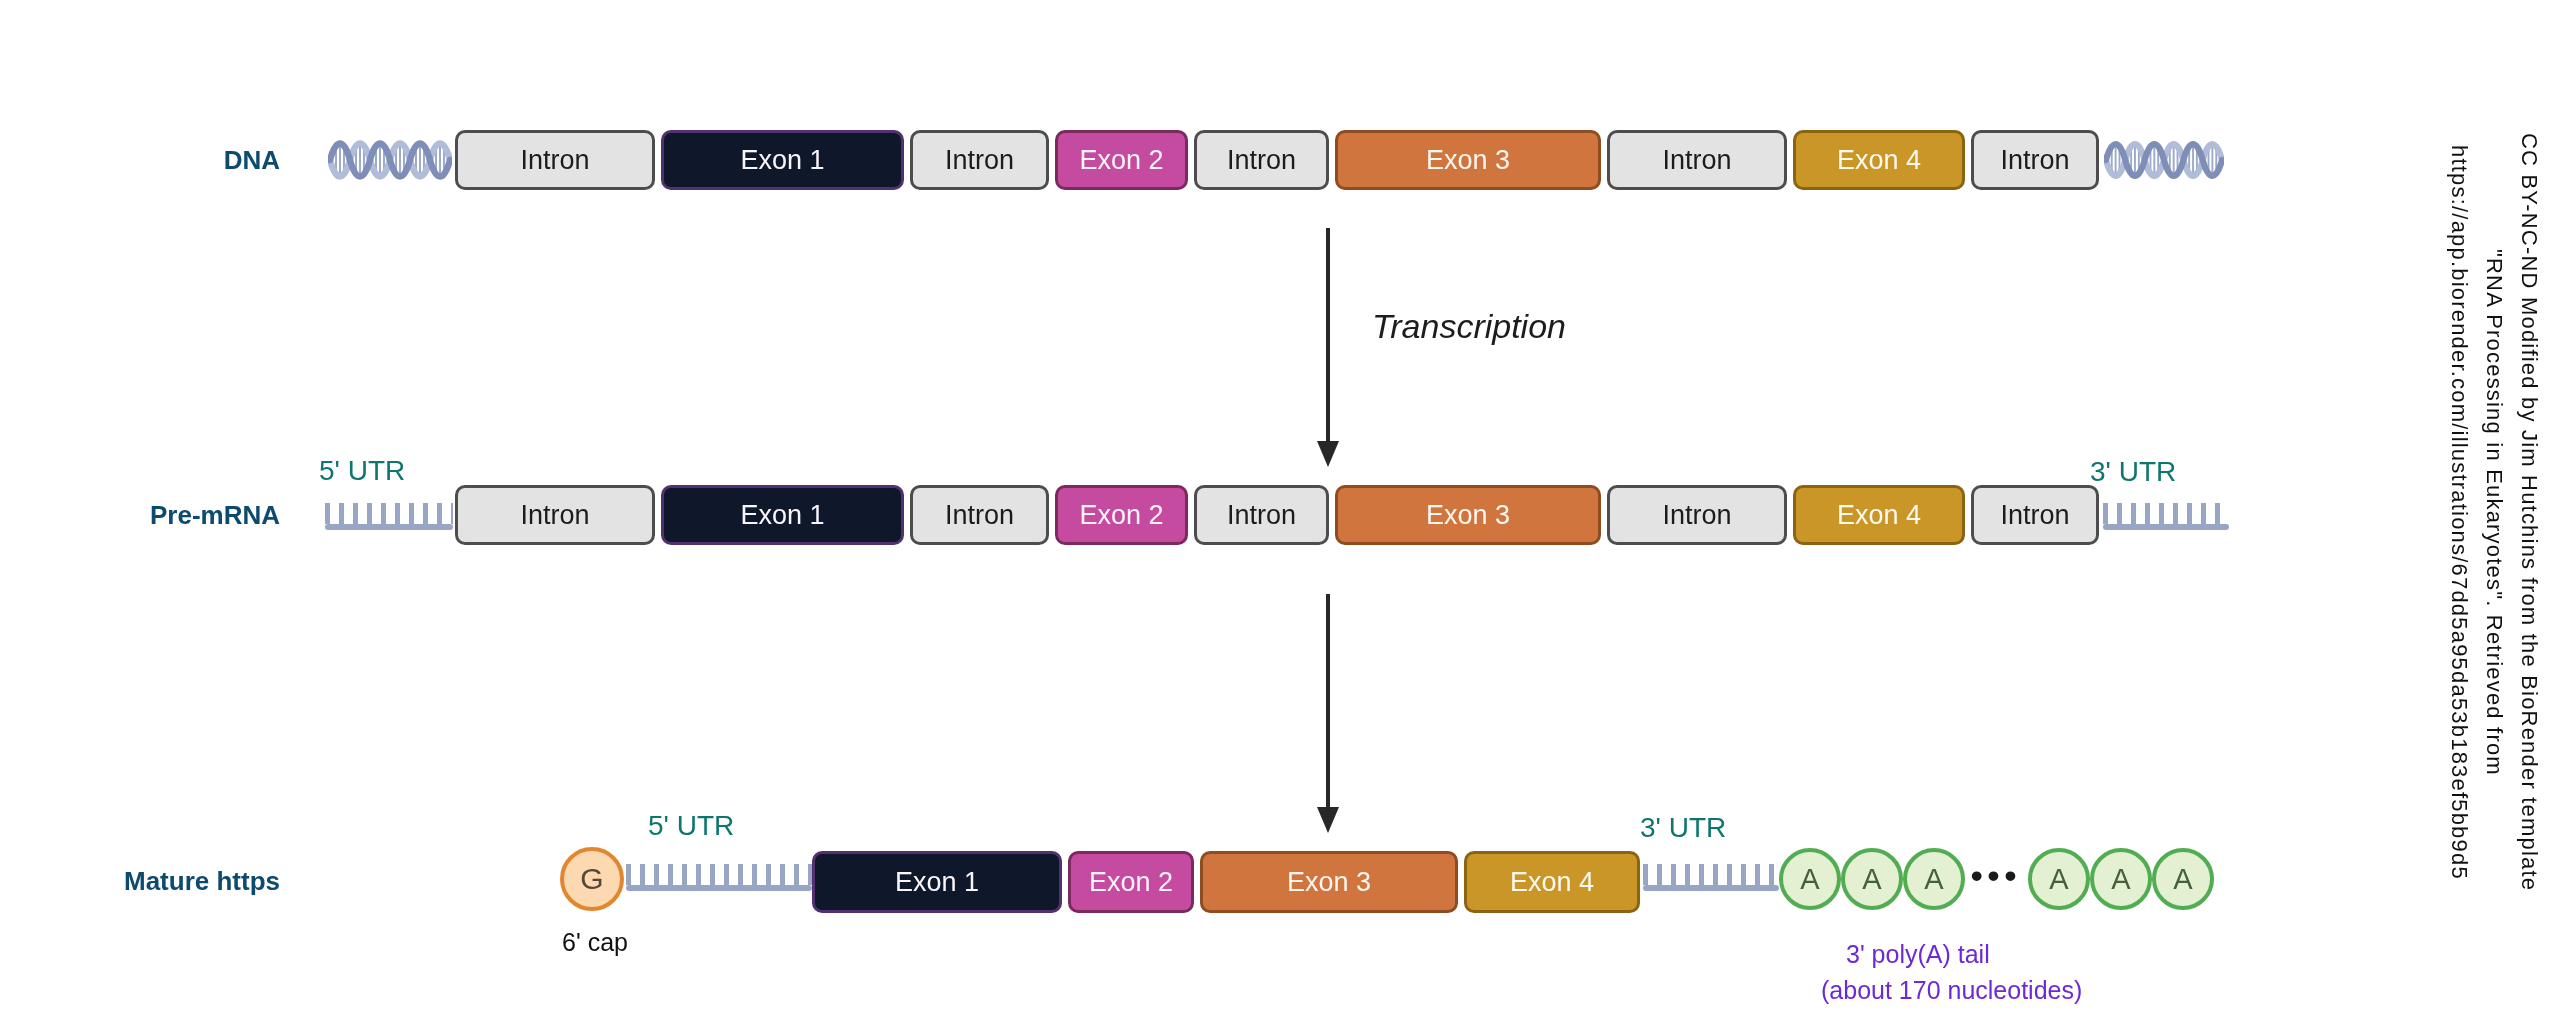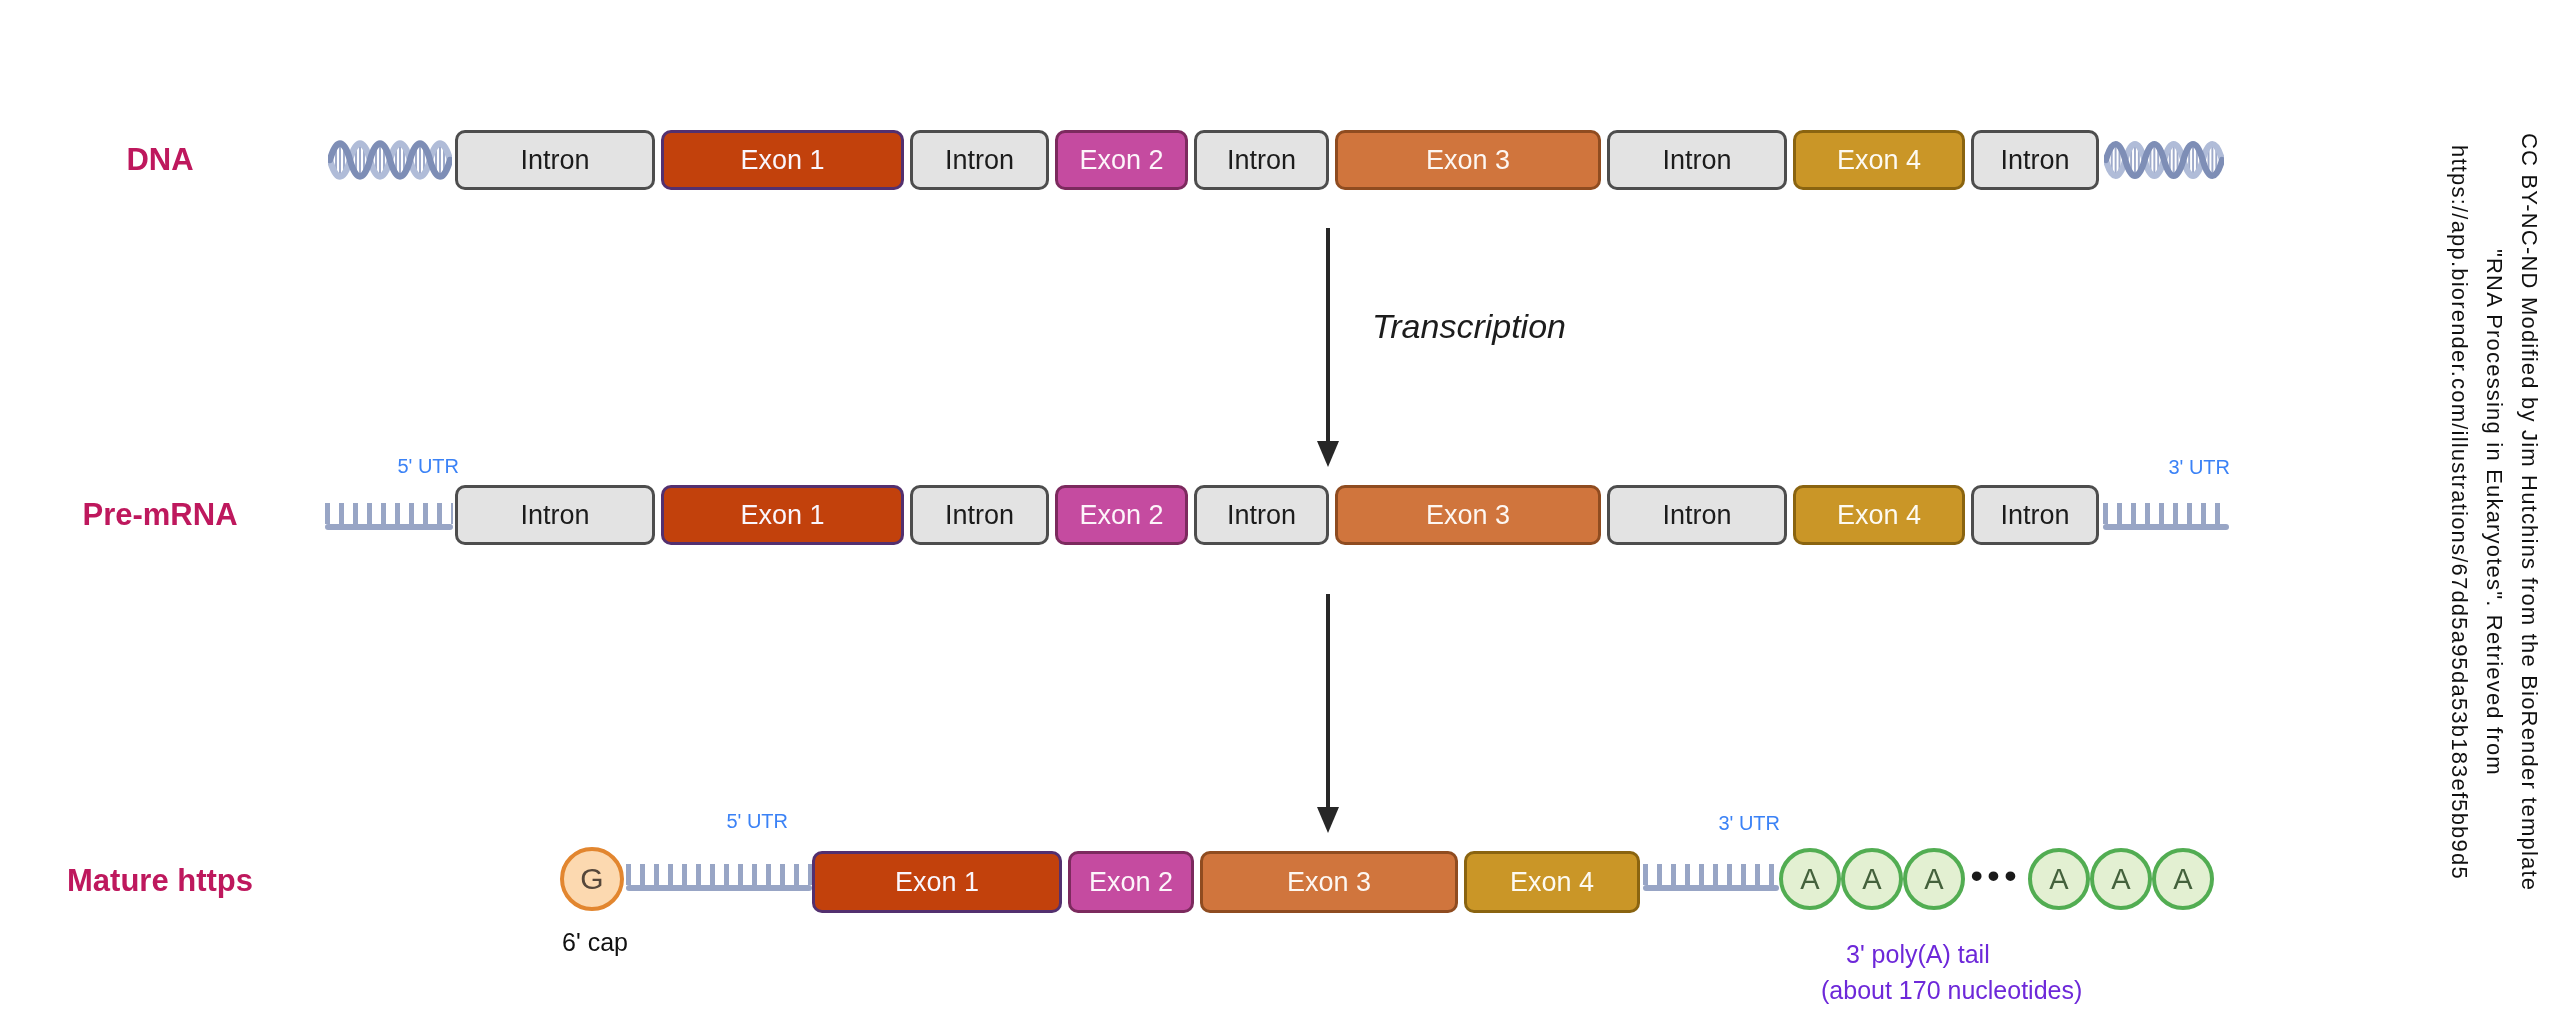--- a/index.html
+++ b/index.html
@@ -12,47 +12,47 @@
     font-family: "Liberation Sans", sans-serif;
     color: #111;
   }
   .row { position:absolute; left:0; width:2560px; }
   #dna-row      { top:130px; height:60px; }
   #pre-row      { top:485px; height:60px; }
   #mature-row   { top:851px; height:62px; }
 
   .row-label {
     position:absolute; left:40px; width:240px; top:10px;
-    text-align:center; font-weight:700; font-size:31px; line-height:40px; color:#be185d;
+    text-align:right; font-weight:700; font-size:26px; line-height:40px; color:#0c4a6e;
     white-space:nowrap;
   }
 
   .seg {
     position:absolute; top:0; height:60px;
     border-radius:10px; border:3.5px solid #4d4d4d;
     display:flex; align-items:center; justify-content:center;
     font-size:27px; white-space:nowrap;
   }
   #mature-row .seg { height:62px; }
   .intron { background:#e3e3e3; border-color:#4d4d4d; color:#1c1c1c; }
-  .exon1  { background:#c2410c; border-color:#53306f; color:#faf6fd; }
+  .exon1  { background:#0f172a; border-color:#53306f; color:#faf6fd; }
   .exon2  { background:#c54ba0; border-color:#7c2a5e; color:#fdf5fa; }
   .exon3  { background:#d0753d; border-color:#8f4c20; color:#fdf7f2; }
   .exon4  { background:#ca9627; border-color:#8a6410; color:#fdfaf2; }
 
   .comb { position:absolute; }
   .comb .teeth {
     height:21px;
     background: repeating-linear-gradient(90deg, #98a5c5 0 5px, transparent 5px 14px);
   }
   .comb .spine { height:6px; background:#98a5c5; border-radius:3px; }
 
   .utr-label {
-    position:absolute; width:140px; text-align:right;
-    font-size:20px; color:#3b82f6; white-space:nowrap;
+    position:absolute; width:140px; text-align:left;
+    font-size:28px; color:#0f766e; white-space:nowrap;
   }
 
   .arrow-line { position:absolute; width:4px; background:#272727; }
   .arrow-head {
     position:absolute; width:0; height:0;
     border-left:11px solid transparent; border-right:11px solid transparent;
     border-top:26px solid #272727;
   }
   .process-label {
     position:absolute; font-size:34px; font-style:italic; color:#1c1c1c; white-space:nowrap;

